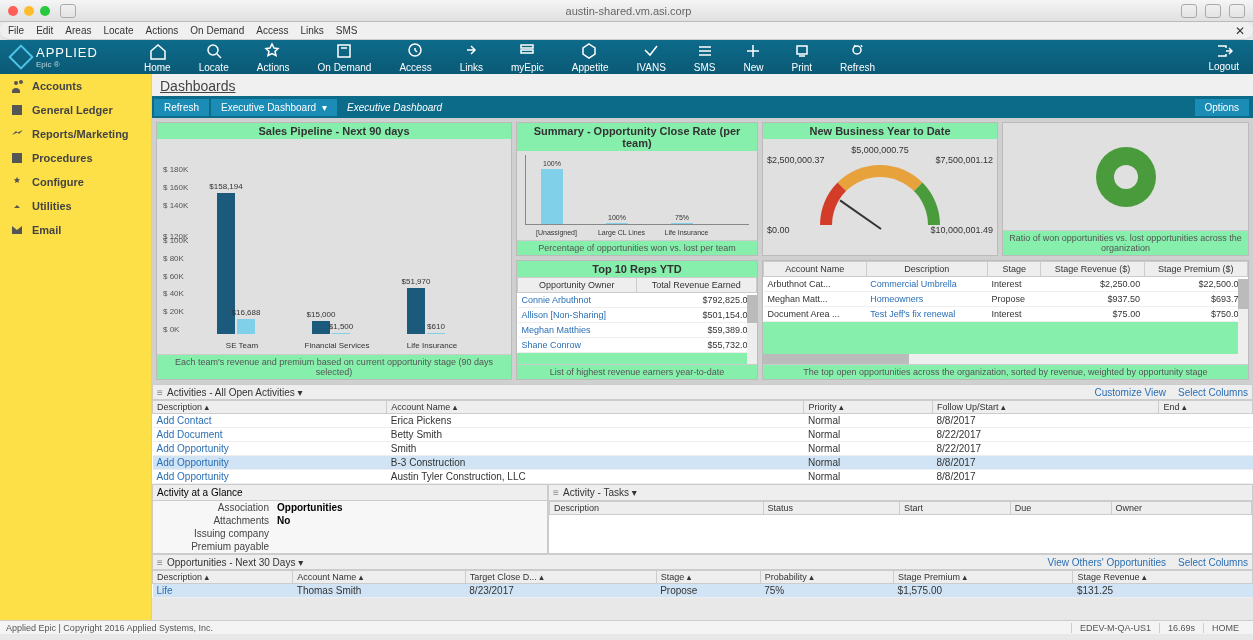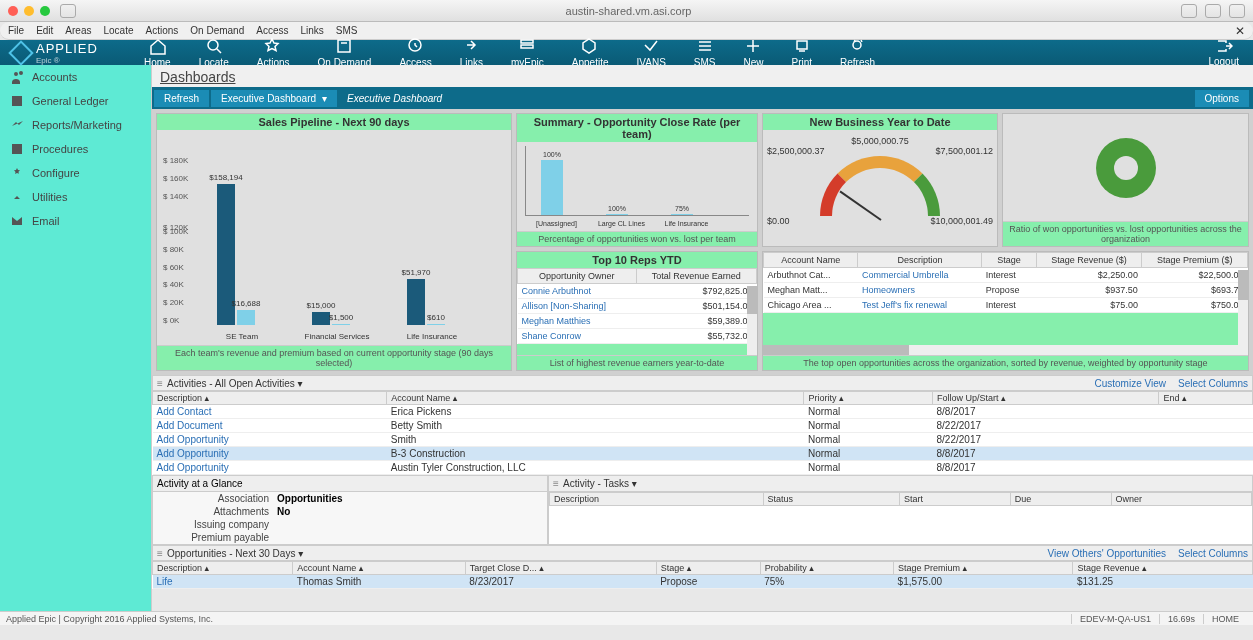--- a/index.html
+++ b/index.html
@@ -9,33 +9,33 @@
 .dot { width:10px; height:10px; border-radius:50%; }
 .dot.r{background:#ff5f56;}.dot.y{background:#ffbd2e;}.dot.g{background:#27c93f;}
 .url { flex:1; text-align:center; color:#666; }
 .chrome-btns { display:flex; gap:8px; }
 .chrome-btn { width:16px; height:14px; border:1px solid #aaa; border-radius:3px; }
 
 .menubar { height:18px; background:#f0f0f0; border-bottom:1px solid #ccc; display:flex; gap:12px; padding:0 8px; font-size:10px; align-items:center; color:#333;border-radius:9px;}
 .menubar span { cursor:pointer; }
 .menubar .close-x { margin-left:auto; font-size:12px; }
 
-.ribbon { height:25px; background:linear-gradient(#0d6b8a,#0a5a75); display:flex; align-items:center; color:#fff; font-size:10px; }
+.ribbon { height:34px; background:linear-gradient(#0d6b8a,#0a5a75); display:flex; align-items:center; color:#fff; font-size:10px; }
 .brand { display:flex; align-items:center; gap:6px; padding:0 12px; min-width:130px;}
 .brand-logo { width:18px; height:18px; border:2px solid #4fc3e8; transform:rotate(45deg); }
 .brand-text { font-size:13px; letter-spacing:1px; font-weight:300;}
 .brand-sub { font-size:8px; opacity:.7;}
 .ribbon-items { display:flex; flex:1; }
 .ribbon-item { display:flex; flex-direction:column; align-items:center; padding:3px 14px; cursor:pointer; gap:2px;}
 .ribbon-item svg { width:18px; height:18px; fill:none; stroke:#fff; stroke-width:1.5; }
 .logout { margin-left:auto; padding:0 14px; display:flex; flex-direction:column; align-items:center; cursor:pointer;}
 .logout svg{width:18px;height:18px;fill:none;stroke:#fff;stroke-width:1.5;}
 
 .body { display:flex; height:calc(640px - 22px - 18px - 40px - 14px); }
-.sidebar { width:152px; background:#5eead4; border-right:1px solid #ccc; }
+.sidebar { width:152px; background:#fde047; border-right:1px solid #ccc;font-weight:bold; }
 .sidebar-item { display:flex; align-items:center; gap:8px; padding:5px 10px; font-size:11px; color:#444; cursor:pointer;}
 .sidebar-item svg{width:14px;height:14px;fill:#555;}
 
 .main { flex:1; display:flex; flex-direction:column; overflow:hidden;}
 .page-title { font-size:14px; padding:4px 8px; color:#444; height:22px; background:#f0f0f0; text-decoration:underline;}
 .toolbar { height:22px; background:#0d6b8a; display:flex; align-items:center; padding:2px; gap:2px;}
 .toolbar .btn { background:#1b8cb5; color:#fff; font-size:10px; padding:3px 10px; cursor:pointer;}
 .toolbar .btn.dd { display:flex; align-items:center; gap:6px;}
 .toolbar .breadcrumb { color:#fff; font-size:10px; font-style:italic; padding-left:8px;}
 .toolbar .options { margin-left:auto; background:#1b8cb5; color:#fff; font-size:10px; padding:3px 10px; cursor:pointer; margin-right:2px;}
@@ -425,21 +425,21 @@
                   <td class=" num">$22,500.00</td>
                 </tr>
                 <tr>
                   <td class="">Meghan Matt...</td>
                   <td class="link">Homeowners</td>
                   <td class="">Propose</td>
                   <td class=" num">$937.50</td>
                   <td class=" num">$693.75</td>
                 </tr>
                 <tr>
-                  <td class="">Chicago Area ...</td>
+                  <td class="">Document Area ...</td>
                   <td class="link">Test Jeff's fix renewal</td>
                   <td class="">Interest</td>
                   <td class=" num">$75.00</td>
                   <td class=" num">$750.00</td>
                 </tr>
               </tbody>
             </table>
           <div class="scrollbar-v">
               <div class="thumb"></div>
             </div>

